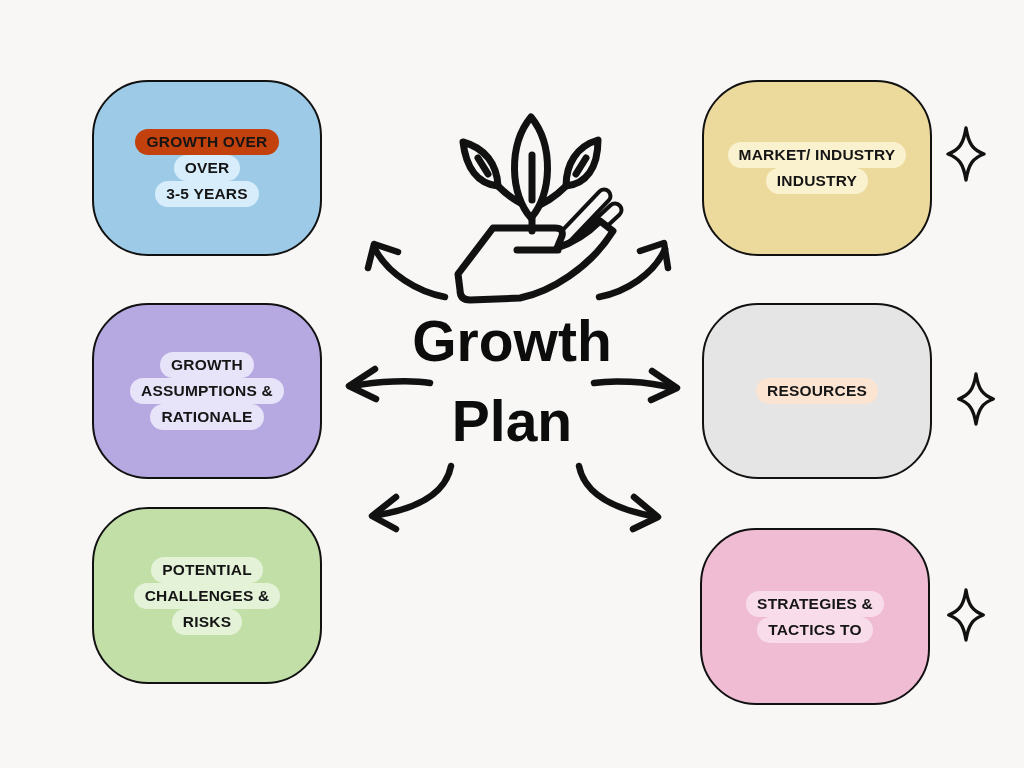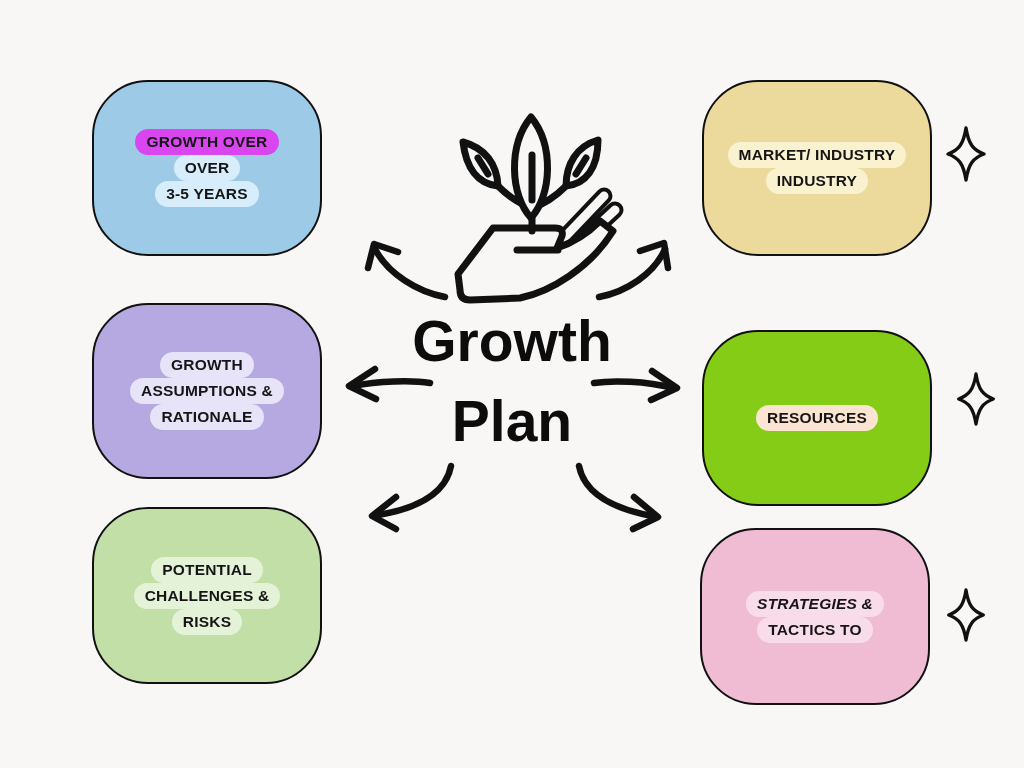--- a/index.html
+++ b/index.html
@@ -28,58 +28,58 @@
   .overlay,.hand-svg,.sparkle{position:absolute;}
   .overlay{left:0;top:0;}
 </style>
 </head>
 <body>
 
 <div class="canvas">
 
   <div class="box" style="left: 92px; top: 80px; background-color: rgb(157, 203, 231);">
     <div class="box-text">
-      <div><span class="hl" style="background-color: #d946ef;">GROWTH OVER</span></div>
+      <div><span class="hl" style="background-color: #c2410c;">GROWTH OVER</span></div>
       <div><span class="hl" style="background-color: rgb(215, 237, 251);">OVER</span></div>
       <div><span class="hl" style="background-color: rgb(215, 237, 251);">3-5 YEARS</span></div>
     </div>
   </div>
 
   <div class="box" style="left: 702px; top: 80px; background-color: rgb(236, 217, 156);">
     <div class="box-text">
       <div><span class="hl" style="background-color: rgb(250, 241, 207);">MARKET/ INDUSTRY</span></div>
       <div><span class="hl" style="background-color: rgb(250, 241, 207);">INDUSTRY</span></div>
     </div>
   </div>
 
   <div class="box" style="left: 92px; top: 303px; background-color: rgb(182, 168, 225);">
     <div class="box-text">
       <div><span class="hl" style="background-color: rgb(231, 227, 248);">GROWTH</span></div>
       <div><span class="hl" style="background-color: rgb(231, 227, 248);">ASSUMPTIONS &amp;</span></div>
       <div><span class="hl" style="background-color: rgb(231, 227, 248);">RATIONALE</span></div>
     </div>
   </div>
 
-  <div class="box" style="left: 702px; top: 303px; background-color: #84cc16; margin-top: 27px;">
+  <div class="box" style="left: 702px; top: 303px; background-color: #e5e5e5;">
     <div class="box-text">
       <div><span class="hl" style="background-color: rgb(252, 228, 211);">RESOURCES</span></div>
     </div>
   </div>
 
   <div class="box" style="left: 92px; top: 507px; height: 177px; background-color: rgb(194, 223, 168);">
     <div class="box-text">
       <div><span class="hl" style="background-color: rgb(228, 242, 216);">POTENTIAL</span></div>
       <div><span class="hl" style="background-color: rgb(228, 242, 216);">CHALLENGES &amp;</span></div>
       <div><span class="hl" style="background-color: rgb(228, 242, 216);">RISKS</span></div>
     </div>
   </div>
 
   <div class="box" style="left: 700px; top: 528px; height: 177px; background-color: rgb(240, 188, 212);">
     <div class="box-text">
-      <div><span class="hl" style="background-color: rgb(249, 220, 234); font-style: italic;">STRATEGIES &amp;</span></div>
+      <div><span class="hl" style="background-color: rgb(249, 220, 234);">STRATEGIES &amp;</span></div>
       <div><span class="hl" style="background-color: rgb(249, 220, 234);">TACTICS TO</span></div>
     </div>
   </div>
 
   <div class="title">
     <div>Growth</div>
     <div>Plan</div>
   </div>
 
   <svg class="hand-svg" style="left:440px;top:100px;" width="200" height="215" viewBox="0 0 200 215">

